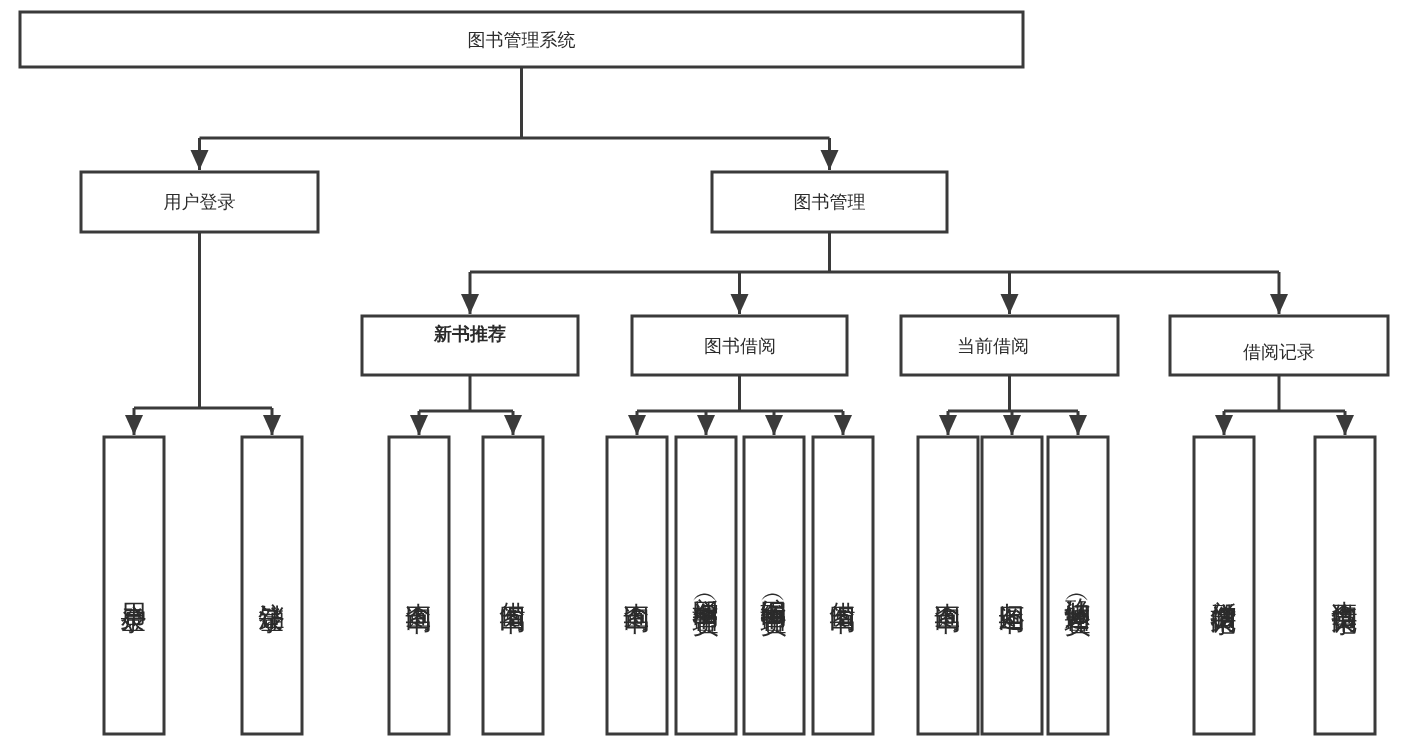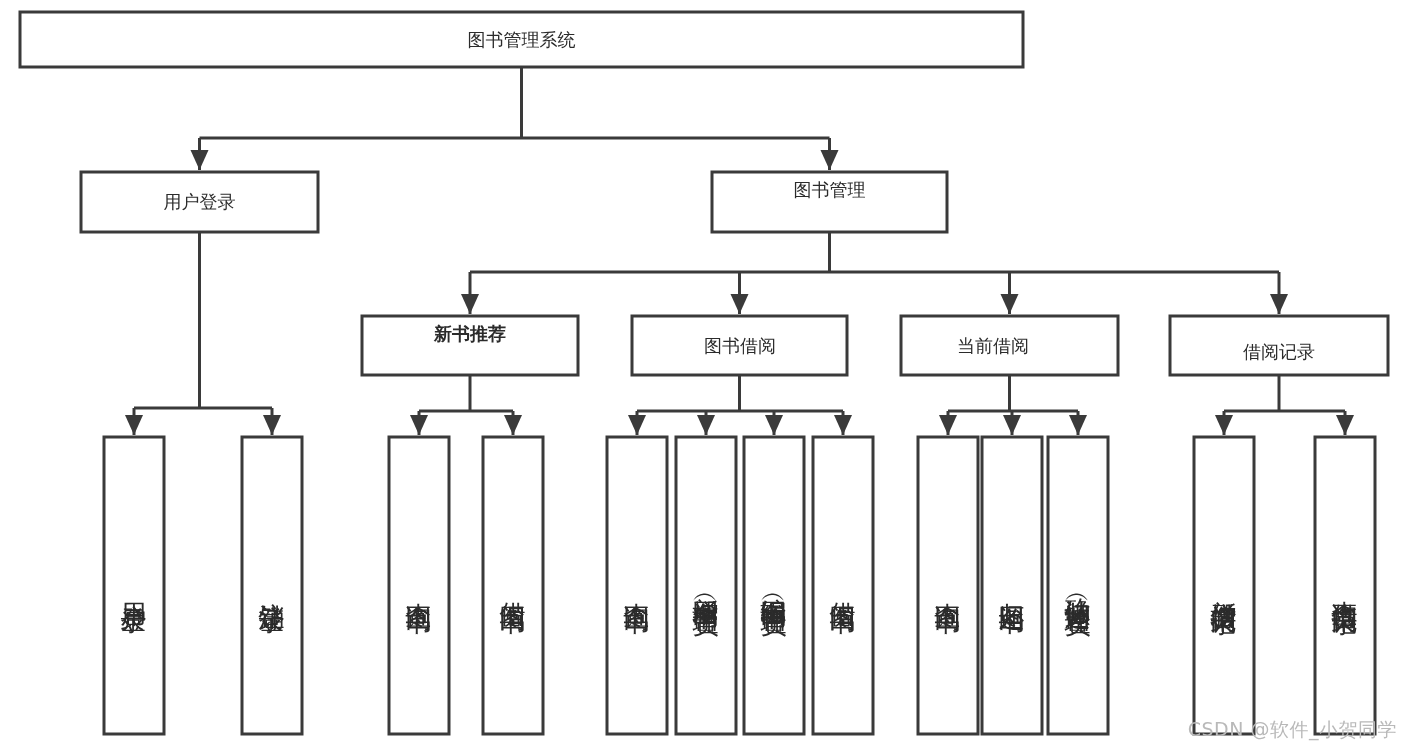--- a/index.html
+++ b/index.html
@@ -117,34 +117,33 @@
       <rect x="918" y="437" width="60" height="297" class="node-box"></rect>
       <rect x="982" y="437" width="60" height="297" class="node-box"></rect>
       <rect x="1048" y="437" width="60" height="297" class="node-box"></rect>
       <rect x="1194" y="437" width="60" height="297" class="node-box"></rect>
       <rect x="1315" y="437" width="60" height="297" class="node-box"></rect>
     </svg>
 
   <div id="label-layer">
       <div class="node-label horizontal" style="left: 20px; top: 12px; width: 1003px; height: 55px;">图书管理系统</div>
       <div class="node-label horizontal" style="left: 81px; top: 172px; width: 237px; height: 60px;">用户登录</div>
-      <div class="node-label horizontal" style="left: 712px; top: 160px; width: 235px; height: 60px;">图书管理</div>
+      <div class="node-label horizontal" style="left: 712px; top: 172px; width: 235px; height: 60px;">图书管理</div>
       <div class="node-label horizontal" style="left: 362px; top: 304px; width: 216px; height: 59px; font-weight: bold;">新书推荐</div>
       <div class="node-label horizontal" style="left: 632px; top: 316px; width: 216px; height: 59px;">图书借阅</div>
       <div class="node-label horizontal" style="left: 901px; top: 316px; width: 184px; height: 59px;">当前借阅</div>
       <div class="node-label horizontal" style="left: 1170px; top: 316px; width: 218px; height: 72px;">借阅记录</div>
       <div class="node-label vertical" style="left: 104px; top: 437px; width: 60px; height: 297px;">用户登录</div>
       <div class="node-label vertical" style="left: 242px; top: 437px; width: 60px; height: 297px;">注销登录</div>
       <div class="node-label vertical" style="left: 389px; top: 437px; width: 60px; height: 297px;">查询图书</div>
       <div class="node-label vertical" style="left: 483px; top: 437px; width: 60px; height: 297px;">借阅图书</div>
       <div class="node-label vertical" style="left: 607px; top: 437px; width: 60px; height: 297px;">查询图书</div>
       <div class="node-label vertical" style="left: 676px; top: 437px; width: 60px; height: 297px;">新增图书（管理员）</div>
       <div class="node-label vertical" style="left: 744px; top: 437px; width: 60px; height: 297px;">编辑图书（管理员）</div>
       <div class="node-label vertical" style="left: 813px; top: 437px; width: 60px; height: 297px;">借阅图书</div>
       <div class="node-label vertical" style="left: 918px; top: 437px; width: 60px; height: 297px;">查询图书</div>
       <div class="node-label vertical" style="left: 982px; top: 437px; width: 60px; height: 297px;">归还图书</div>
       <div class="node-label vertical" style="left: 1048px; top: 437px; width: 60px; height: 297px;">确认归还（管理员）</div>
       <div class="node-label vertical" style="left: 1194px; top: 437px; width: 60px; height: 297px;">新增借阅记录</div>
       <div class="node-label vertical" style="left: 1315px; top: 437px; width: 60px; height: 297px;">查询借阅记录</div>
     </div>
 
-  <div class="watermark">CSDN @软件_小贺同学</div>
 </div>
 
 </body></html>

